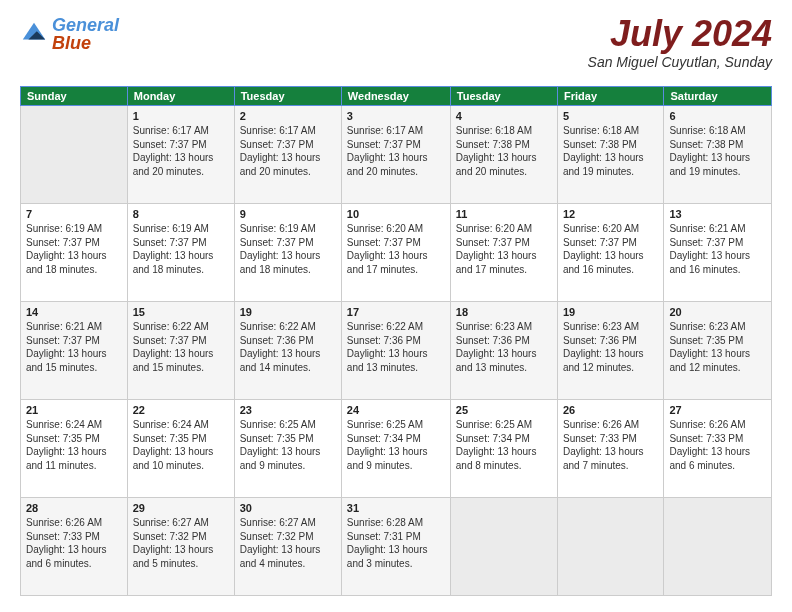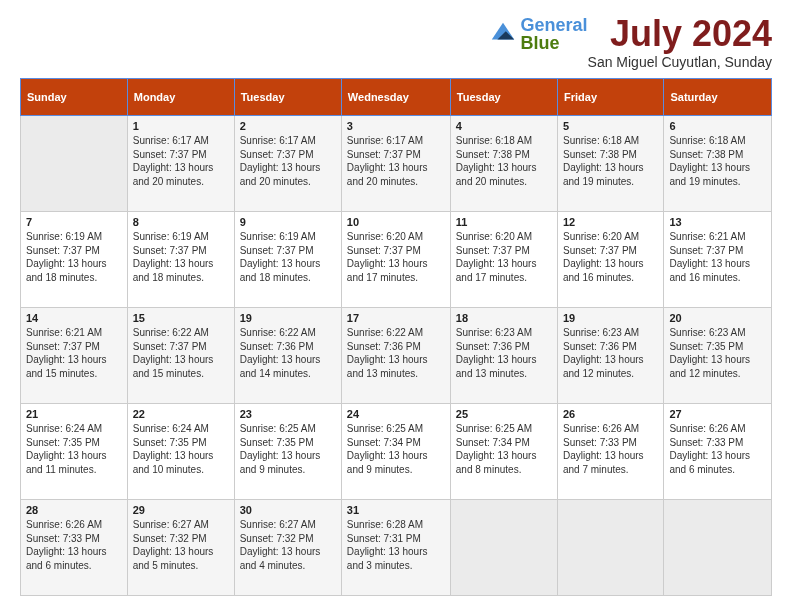--- a/index.html
+++ b/index.html
@@ -12,23 +12,24 @@
     }
     .page {
       width: 792px;
       height: 612px;
       padding: 16px 20px;
       display: flex;
       flex-direction: column;
     }
     .header {
       display: flex;
-      justify-content: flex-end;
+      justify-content: space-between;
       align-items: flex-start;
-      margin-bottom: 8px;
+      margin-bottom: 16px;
+      font-style: italic;
     }
     .logo {
       display: flex;
       align-items: center;
       gap: 4px;
     }
     .logo-text {
       font-size: 18px;
       font-weight: bold;
       color: #1a3a5c;
@@ -55,25 +56,25 @@
       color: #333;
       margin-top: 2px;
     }
     .calendar {
       flex: 1;
       border-collapse: collapse;
       width: 100%;
       font-size: 10px;
     }
     .calendar th {
-      background: #c2410c;
+      background: #15803d;
       color: #fff;
       font-size: 11px;
       font-weight: bold;
-      padding: 12px 6px;
+      padding: 3px 6px;
       border: 1px solid #5a8be0;
       text-align: left;
     }
     .calendar td {
       border: 1px solid #ccc;
       vertical-align: top;
       padding: 4px 5px;
       width: 113px;
       height: 80px;
       background: #fff;
@@ -115,21 +116,21 @@
 <div class="page">
   <div class="header">
     <div class="logo">
       <svg class="logo-icon" viewBox="0 0 40 40">
         <polygon points="20,4 36,28 4,28" fill="#4a90d9"></polygon>
         <polygon points="24,16 36,28 12,28" fill="#1a3a5c"></polygon>
       </svg>
       <div>
         <div class="logo-text">
           <span>General</span><br>
-          <span style="color:#4d7c0f">Blue</span>
+          <span style="color:#c2410c">Blue</span>
         </div>
       </div>
     </div>
     <div class="title-block">
       <div class="month-title">July 2024</div>
       <div class="location">San Miguel Cuyutlan, Sunday</div>
     </div>
   </div>
 
   <table class="calendar">

